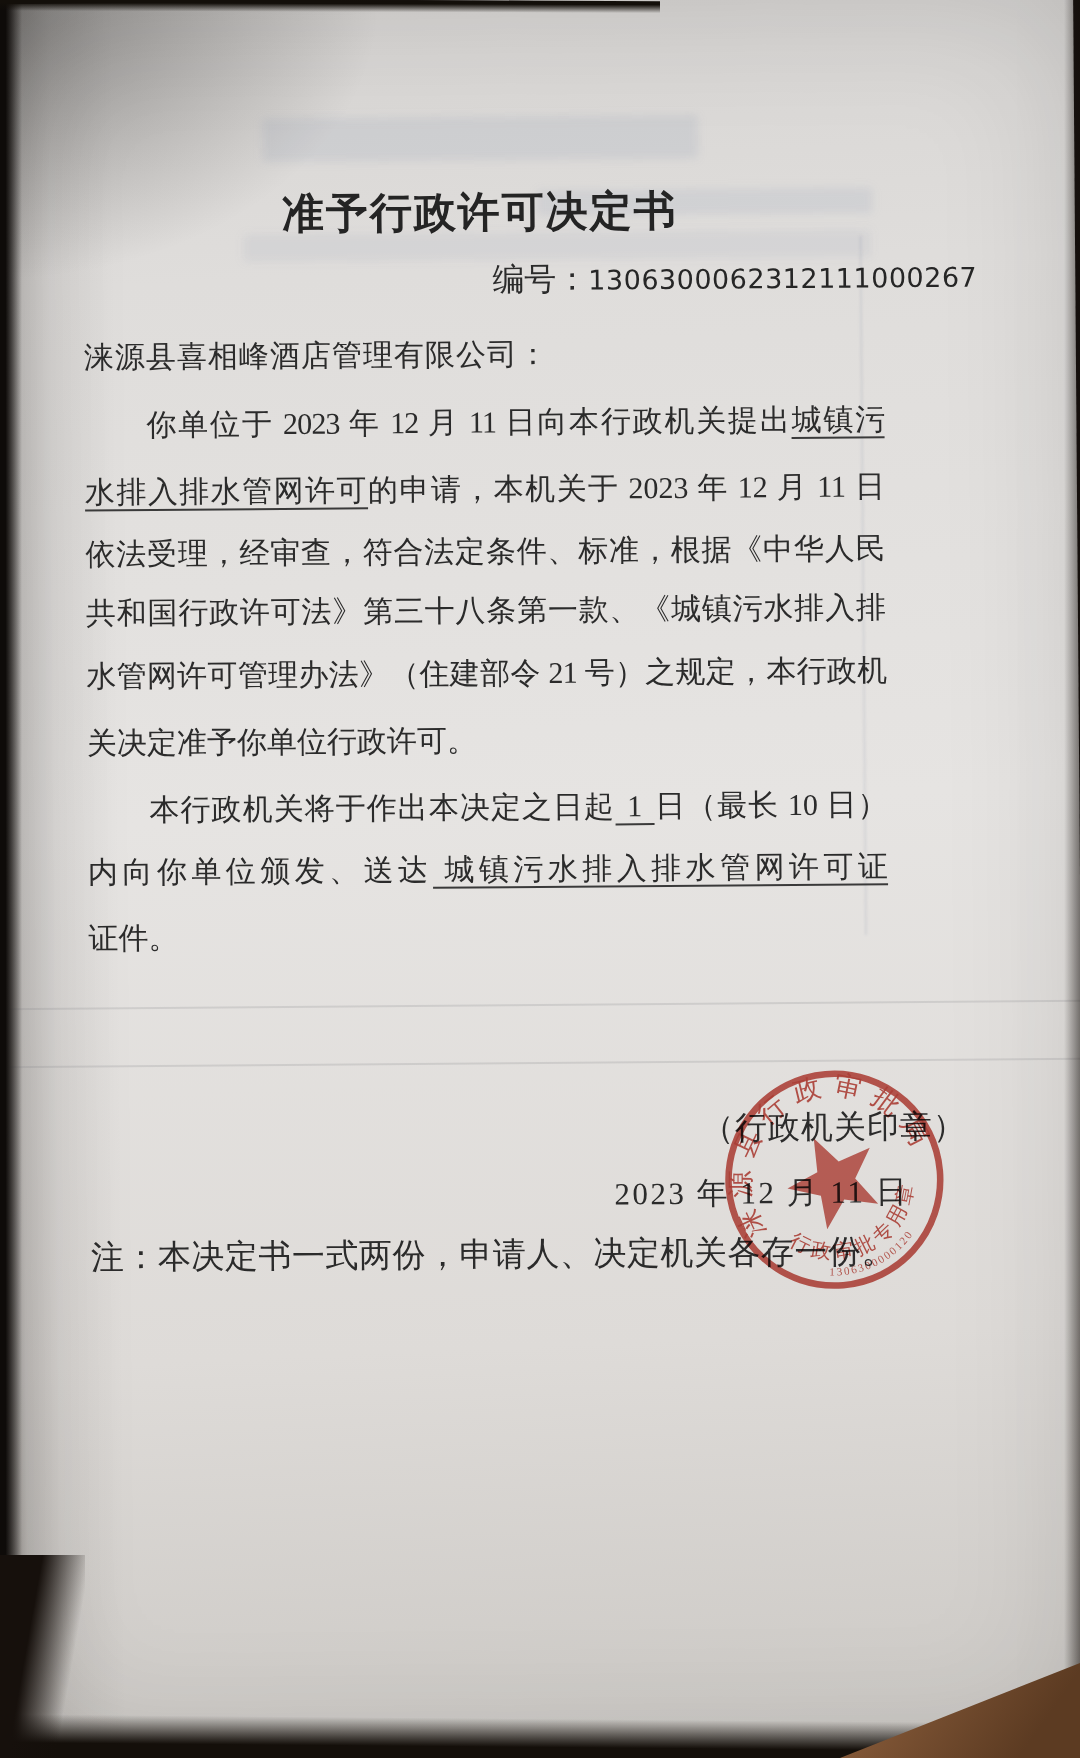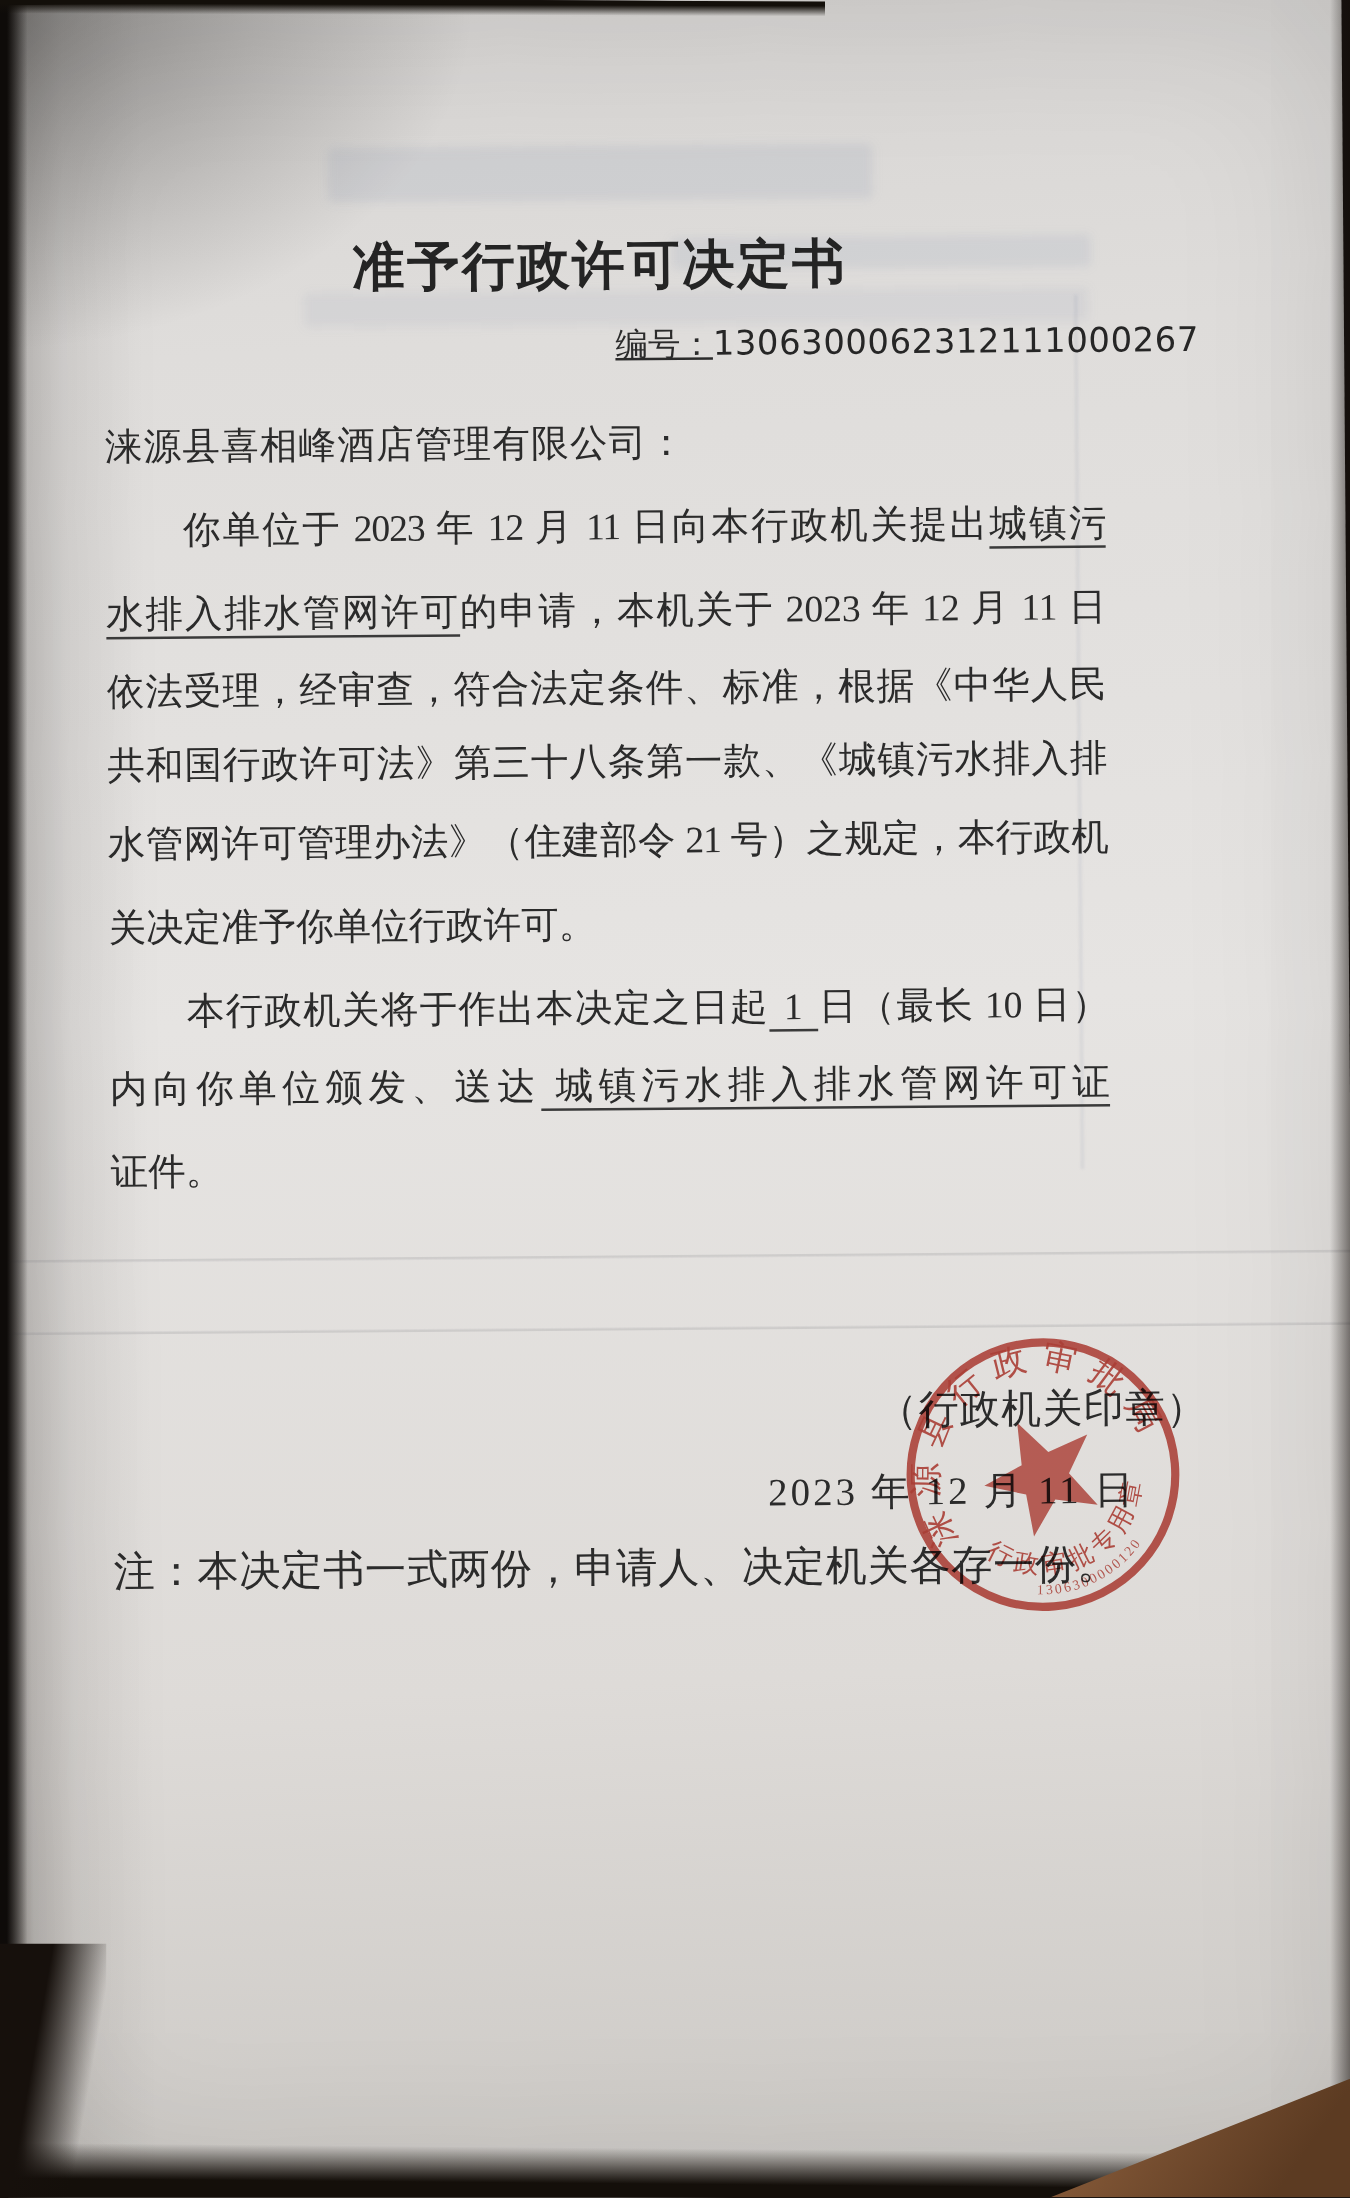--- a/index.html
+++ b/index.html
@@ -43,21 +43,21 @@
   .ghost2{left:542px;top:190px;width:336px;height:26px;background:rgba(125,140,170,0.13);}
   .ghost3{left:248px;top:232px;width:628px;height:28px;background:rgba(125,140,170,0.10);}
   .ghost-vline{left:864px;top:238px;width:3px;height:700px;background:rgba(105,115,145,0.10);filter:blur(1px);}
   .streak{position:absolute;left:0;width:100%;height:2px;background:rgba(130,130,135,0.22);filter:blur(0.6px);z-index:1;}
   .streak1{top:1004px;} .streak2{top:1062px;}
   .title{
     position:absolute;left:90px;top:184px;width:790px;text-align:center;
     font-size:42px;font-weight:700;letter-spacing:2px;color:#242424;z-index:4;
   }
   .docnum{position:absolute;left:497px;top:258px;z-index:4;white-space:nowrap;}
-  .docnum .lbl{font-size:26px;color:#2b2b2b;text-decoration:underline;}
+  .docnum .lbl{font-size:32px;color:#2b2b2b;}
   .docnum .num{font-family:"DejaVu Sans","Liberation Sans",sans-serif;font-size:27px;color:#262626;letter-spacing:0.5px;}
   .recipient{position:absolute;left:88px;top:334px;font-size:30px;letter-spacing:1px;z-index:4;color:#2b2b2b;}
   .line{
     position:absolute;left:88px;width:800px;font-size:30px;color:#2b2b2b;
     line-height:44px;z-index:4;
   }
   .fill{text-align:justify;text-align-last:justify;}
   .indent{text-indent:62px;}
   .tight{letter-spacing:-0.8px;}
   .u{border-bottom:2.5px solid #3a3a3a;padding-bottom:1px;}

